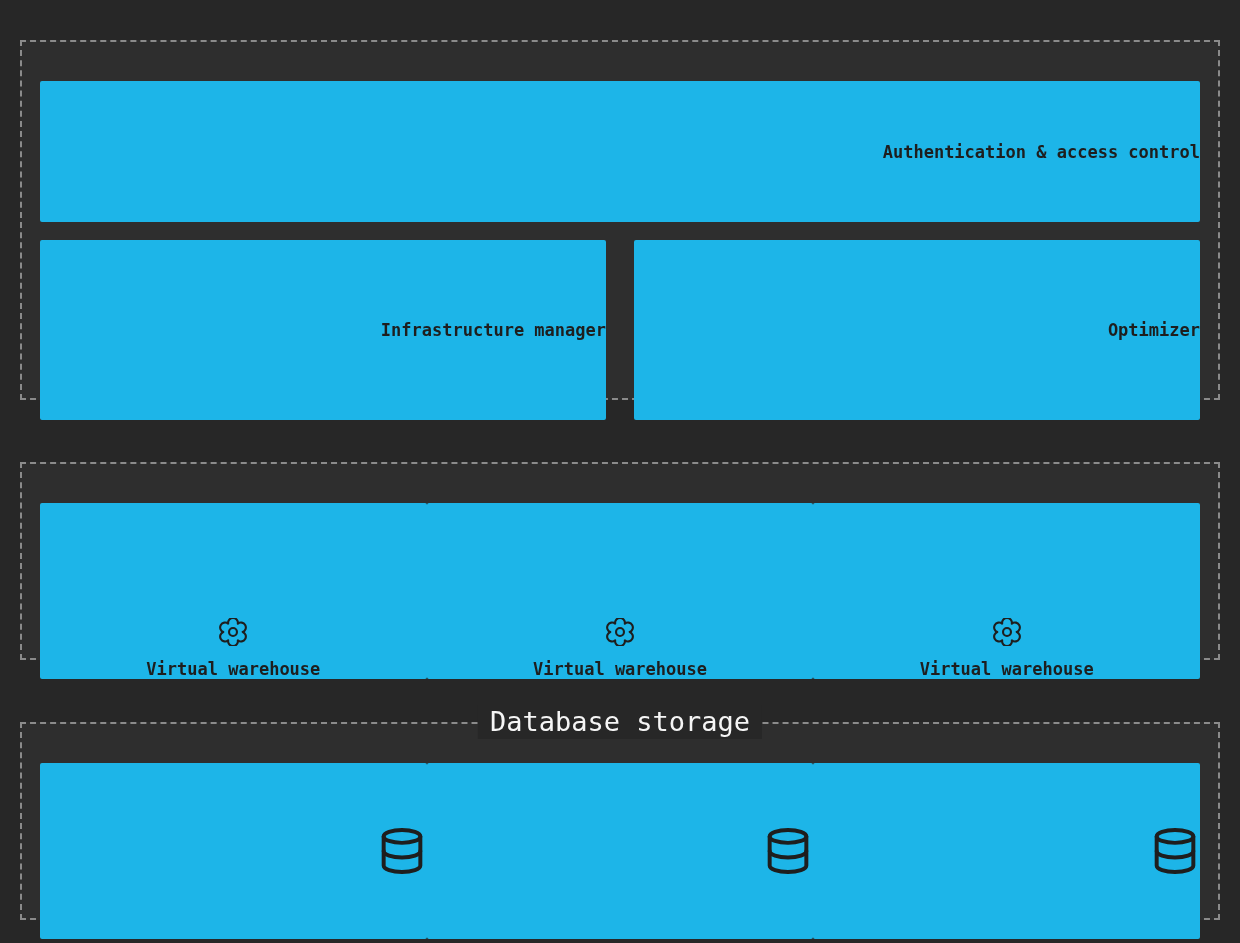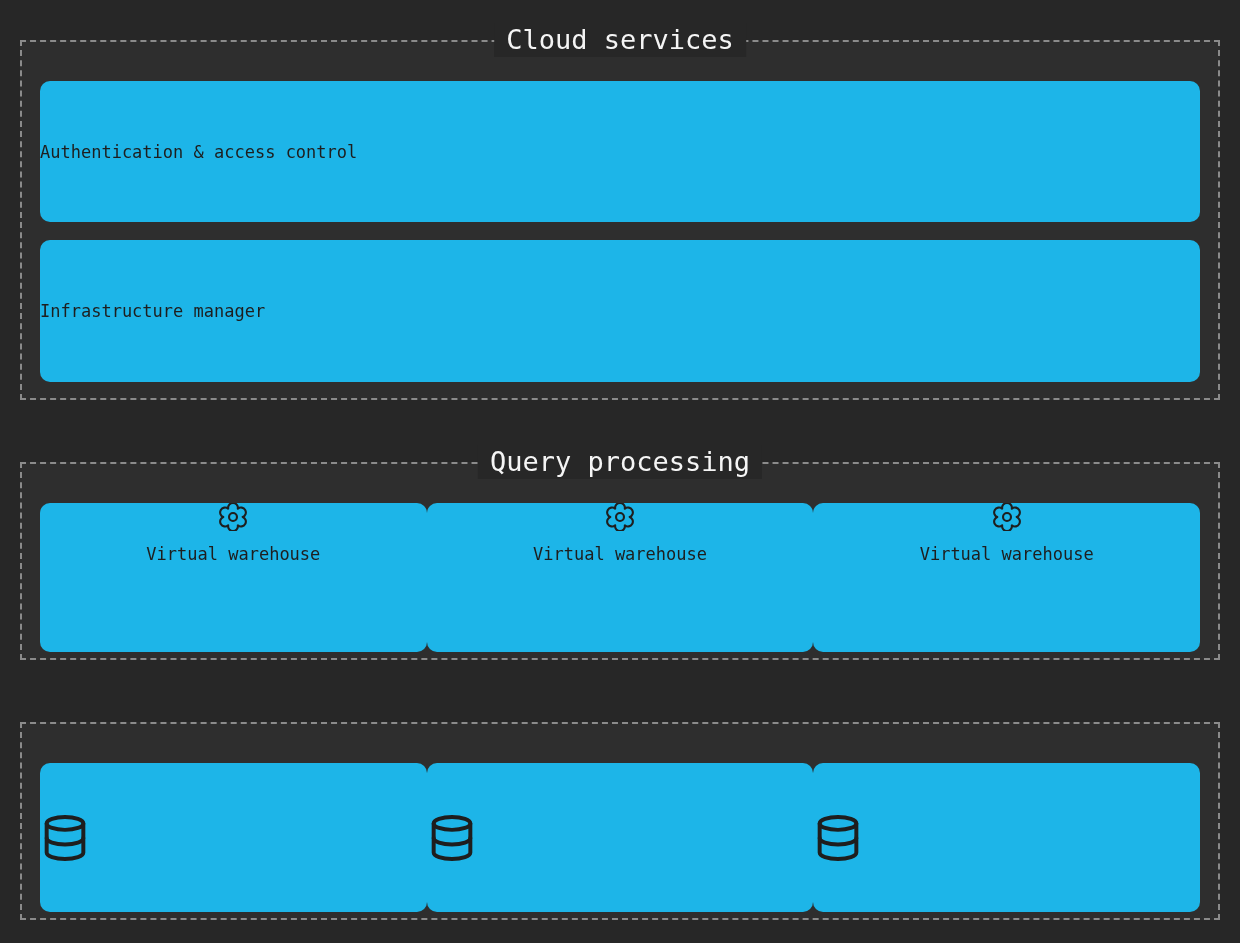--- a/index.html
+++ b/index.html
@@ -39,71 +39,73 @@
     transform: translateX(-50%);
     background: var(--bg);
     color: var(--title-text);
     font-size: 27px;
     line-height: 34px;
     padding: 0 12px;
     white-space: nowrap;
   }
   .node {
     background: var(--accent);
-    border-radius: 10px;
+    border-radius: 2px;
     color: var(--box-text);
     display: flex;
     align-items: center;
-    justify-content: flex-start;
+    justify-content: flex-end;
     font-size: 17px;
     text-align: center;
+    font-weight: bold;
   }
   .auth-box {
     height: 141px;
     margin-bottom: 18px;
   }
   .row4 {
     display: flex;
     gap: 28px;
-    height: 142px;
+    height: 180px;
   }
   .row4 .node { flex: 1; }
   .row3 {
     display: flex;
-    height: 149px;
+    height: 176px;
   }
   .row3 .node { flex: 1; }
   .warehouse {
     flex-direction: column;
     gap: 13px;
   }
   .icon { display: flex; align-items: center; justify-content: center; }
   .icon svg { display: block; }
 </style>
 </head>
 <body>
 
 <div class="canvas">
 
   <div class="section section-cloud">
-    <div class="section-title">Cloud services</div>
 
     <div class="node auth-box">
       <span>Authentication &amp; access control</span>
     </div>
 
     <div class="row4">
       <div class="node">
         <span>Infrastructure manager</span>
       </div>
+      <div class="node">
+        <span>Optimizer</span>
+      </div>
     </div>
   </div>
 
   <div class="section section-query">
-    <div class="section-title">Query processing</div>
 
     <div class="row3">
 
       <div class="node warehouse">
         <span class="icon">
           <svg width="28" height="28" viewBox="0 0 24 24" fill="none" stroke="currentColor" stroke-width="1.8" stroke-linejoin="round">
             <path d="M 7.855 4.821 A 4.2 4.2 0 1 1 16.145 4.821 A 4.2 4.2 0 1 1 20.29 12 A 4.2 4.2 0 1 1 16.145 19.179 A 4.2 4.2 0 1 1 7.855 19.179 A 4.2 4.2 0 1 1 3.71 12 A 4.2 4.2 0 1 1 7.855 4.821 Z"></path>
             <circle cx="12" cy="12" r="3.4"></circle>
           </svg>
         </span>
@@ -127,20 +129,21 @@
             <circle cx="12" cy="12" r="3.4"></circle>
           </svg>
         </span>
         <span>Virtual warehouse</span>
       </div>
 
     </div>
   </div>
 
   <div class="section section-storage">
+    <div class="section-title">Database storage</div>
 
     <div class="row3">
 
       <div class="node">
         <span class="icon">
           <svg width="50" height="52" viewBox="0 0 24 24" fill="none" stroke="currentColor" stroke-width="1.9" stroke-linecap="round" stroke-linejoin="round">
             <ellipse cx="12" cy="5" rx="8.8" ry="3.1"></ellipse>
             <path d="M20.8 12c0 1.71-3.94 3.1-8.8 3.1S3.2 13.71 3.2 12"></path>
             <path d="M3.2 5v14c0 1.71 3.94 3.1 8.8 3.1s8.8-1.39 8.8-3.1V5"></path>
           </svg>

